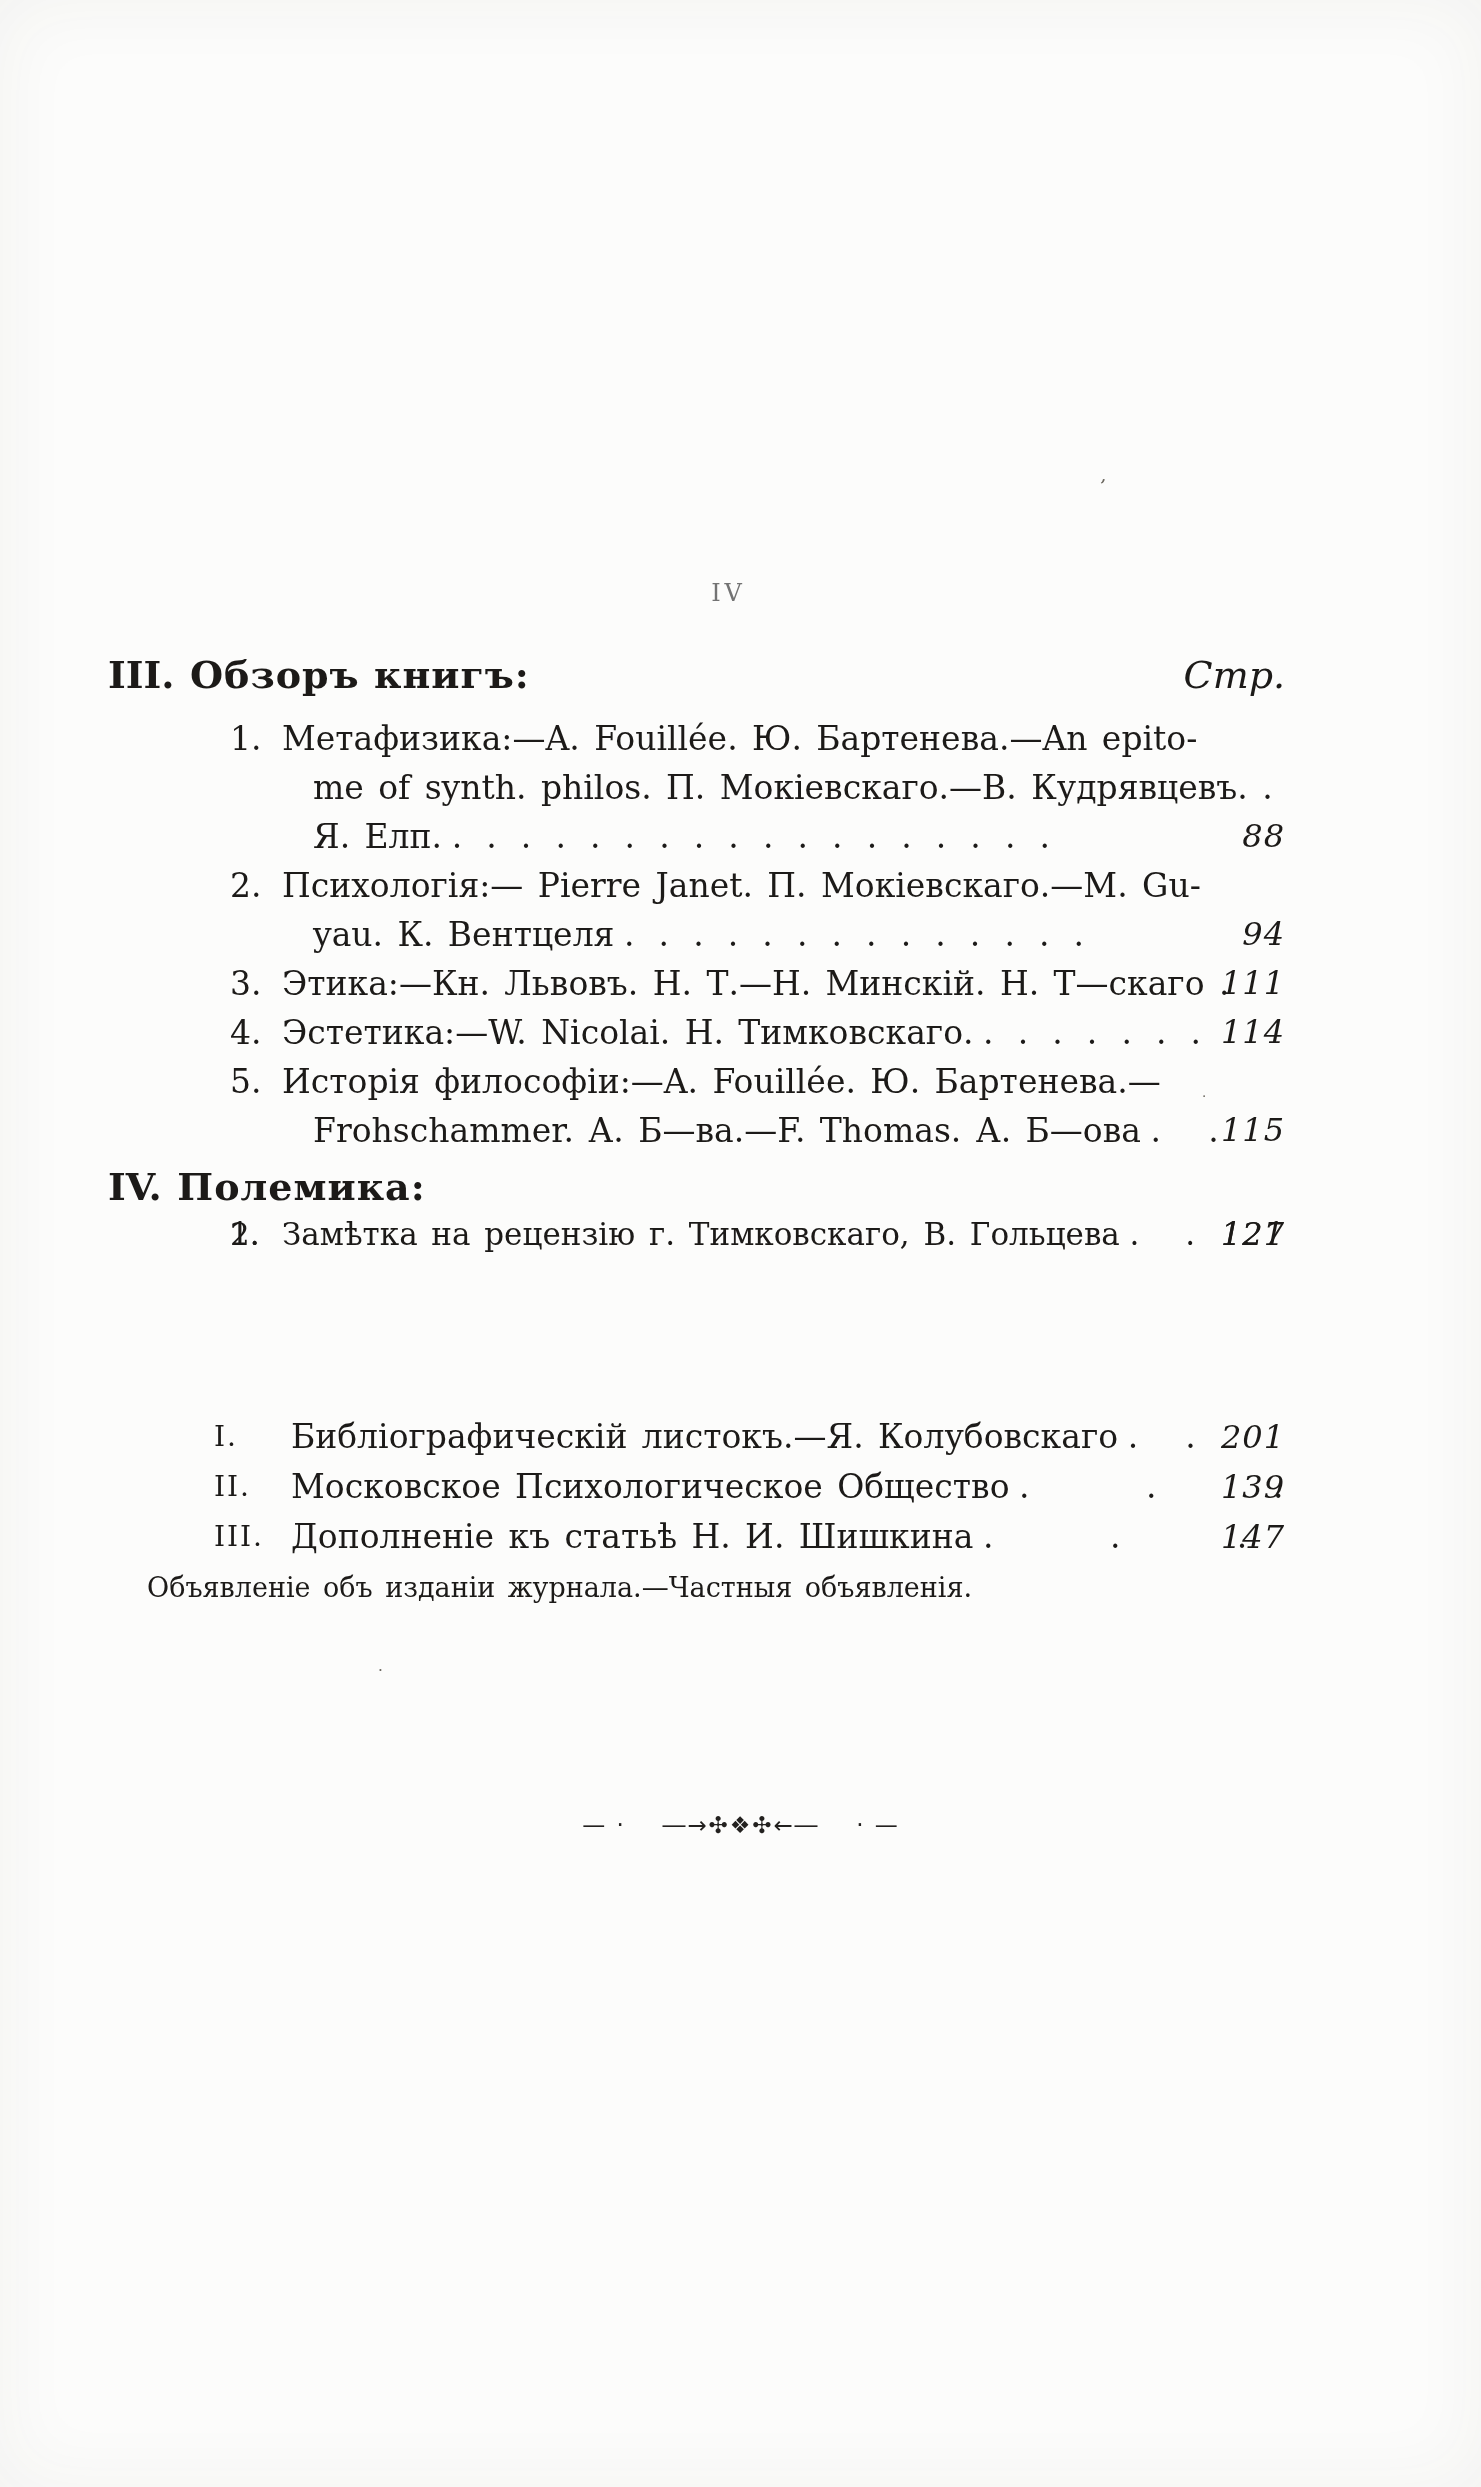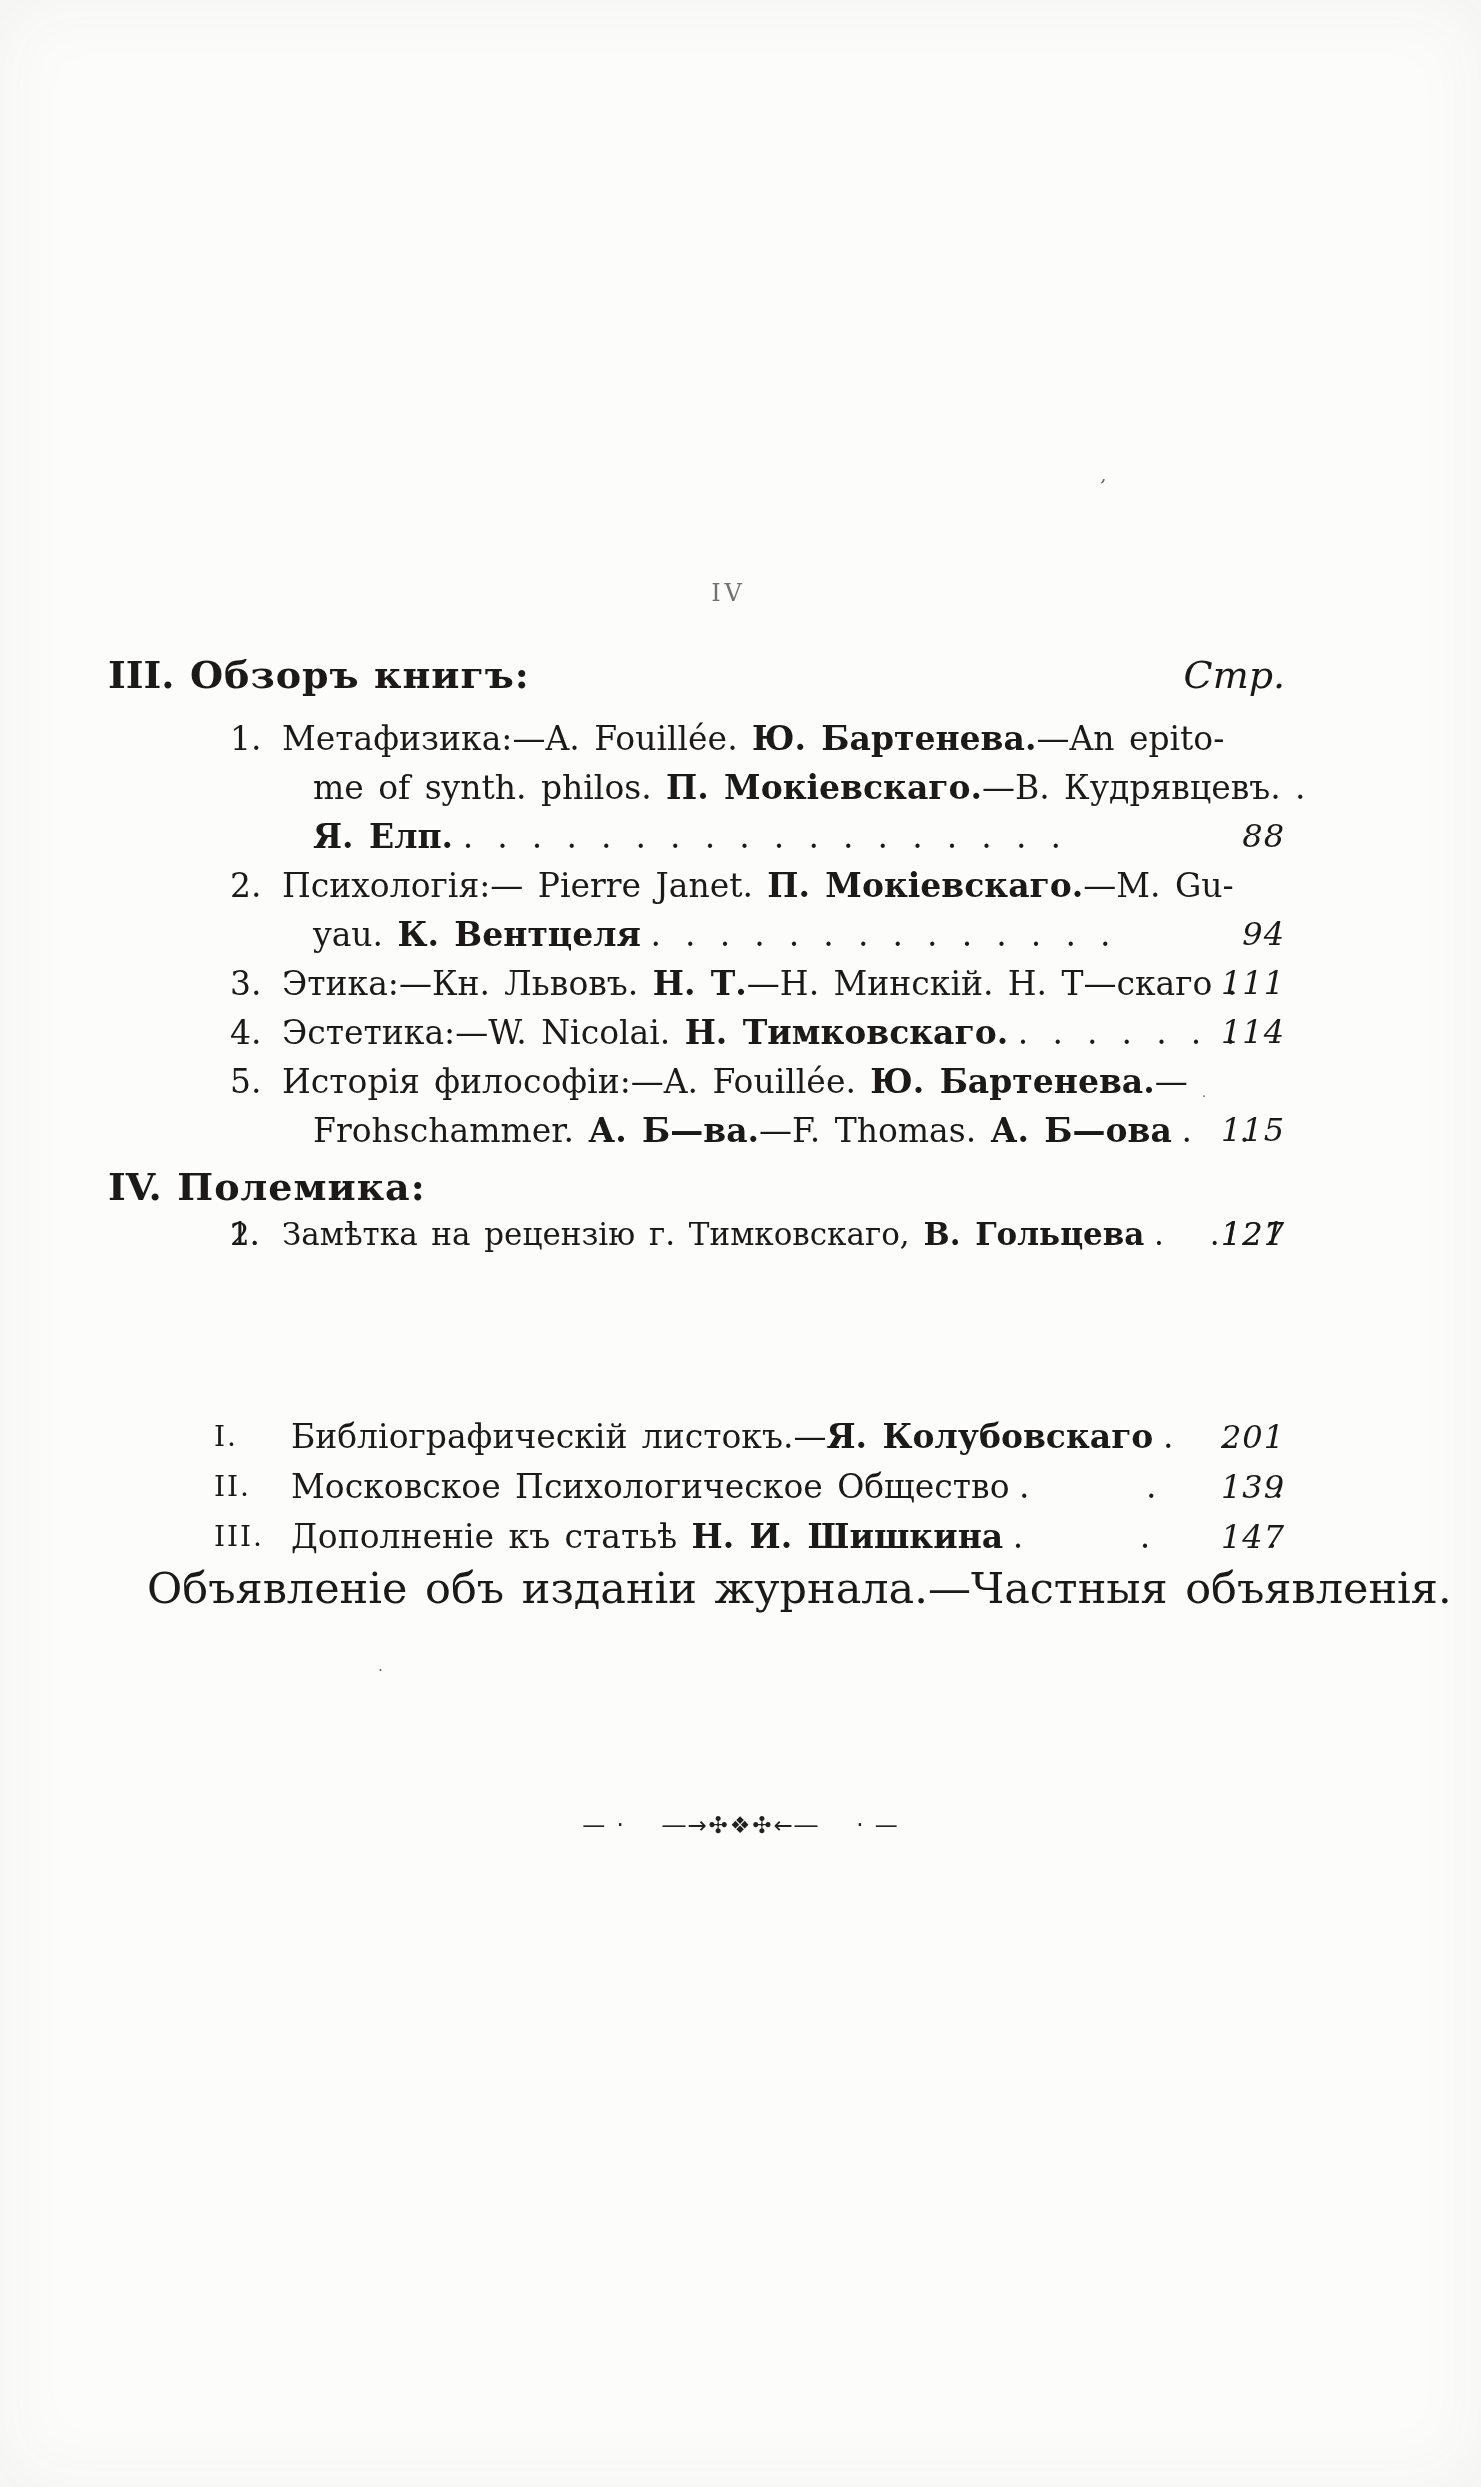--- a/index.html
+++ b/index.html
@@ -33,30 +33,30 @@
   #app{top:1412px;}
   .line{
     position:relative;line-height:49px;font-size:33px;
     padding-left:174px;white-space:nowrap;word-spacing:3.9px;
   }
   .line.cont{padding-left:205px;}
   #sec4 .line{font-size:31px;line-height:52px;}
   #app .line{line-height:50px;padding-left:183px;}
   .num{position:absolute;left:122px;top:0;}
   .roman .num{left:106px;font-size:28px;letter-spacing:1.9px;}
-  .txt .b{font-weight:bold;}
+  .txt .b{font-weight:normal;}
   .dots{white-space:pre;word-spacing:11.6px;margin-left:9.6px;letter-spacing:1px;}
   .pagenum{position:absolute;right:2px;top:0;font-size:32px;letter-spacing:1px;font-style:italic;}
   .appendix-title{
     position:absolute;left:0;top:1324px;
     font-size:44px;letter-spacing:1.9px;white-space:nowrap;
   }
   .trailing{
     position:absolute;left:0;right:0;top:1563px;
-    font-size:43px;line-height:50px;padding-left:39px;white-space:nowrap;word-spacing:3.9px;
+    font-size:27px;line-height:50px;padding-left:39px;white-space:nowrap;word-spacing:3.9px;
   }
   .ornament{
     position:absolute;top:1812px;left:0;width:100%;
     text-align:center;font-family:"DejaVu Sans","Liberation Sans",sans-serif;
     font-size:23px;color:#23211f;white-space:pre;letter-spacing:1.9px;
   }
   .speck{position:absolute;color:#6b675f;font-size:19.3px;}
   .speck.s1{left:1098px;top:475px;transform:rotate(12deg);}
   .speck.s2{left:378px;top:1661px;font-size:15.4px;}
   .speck.s3{left:1202px;top:1088px;font-size:13.5px;}

